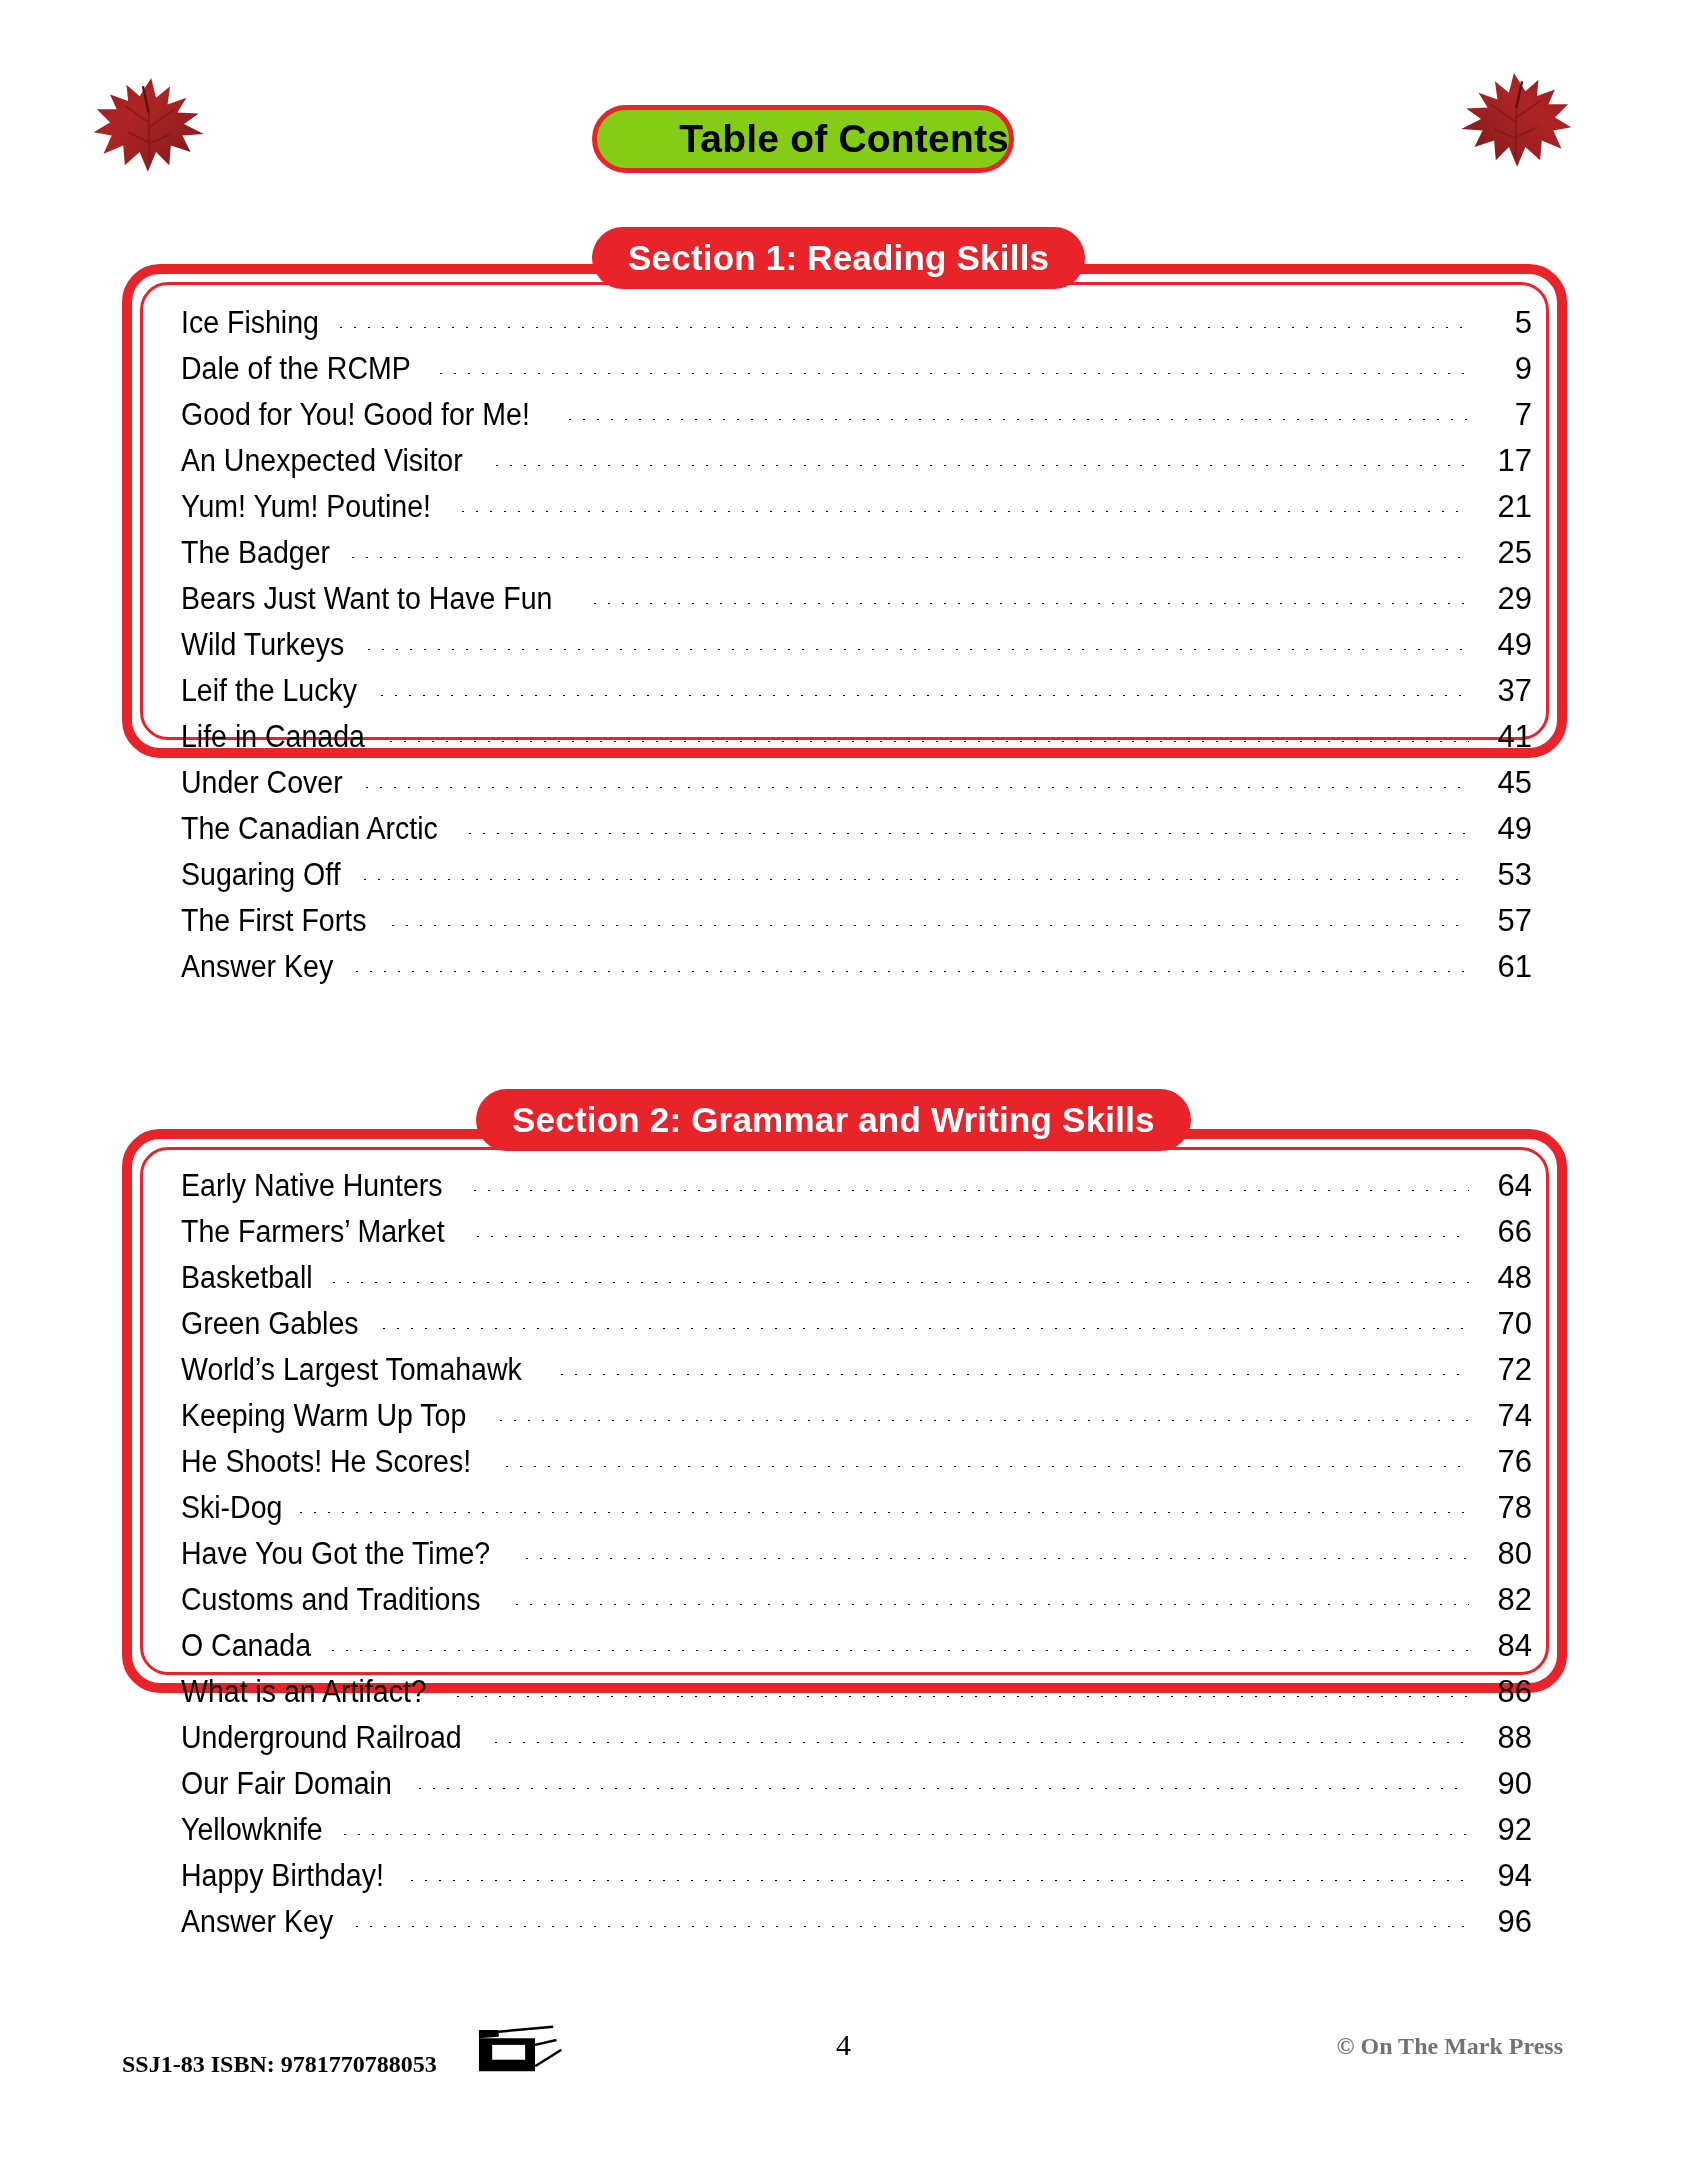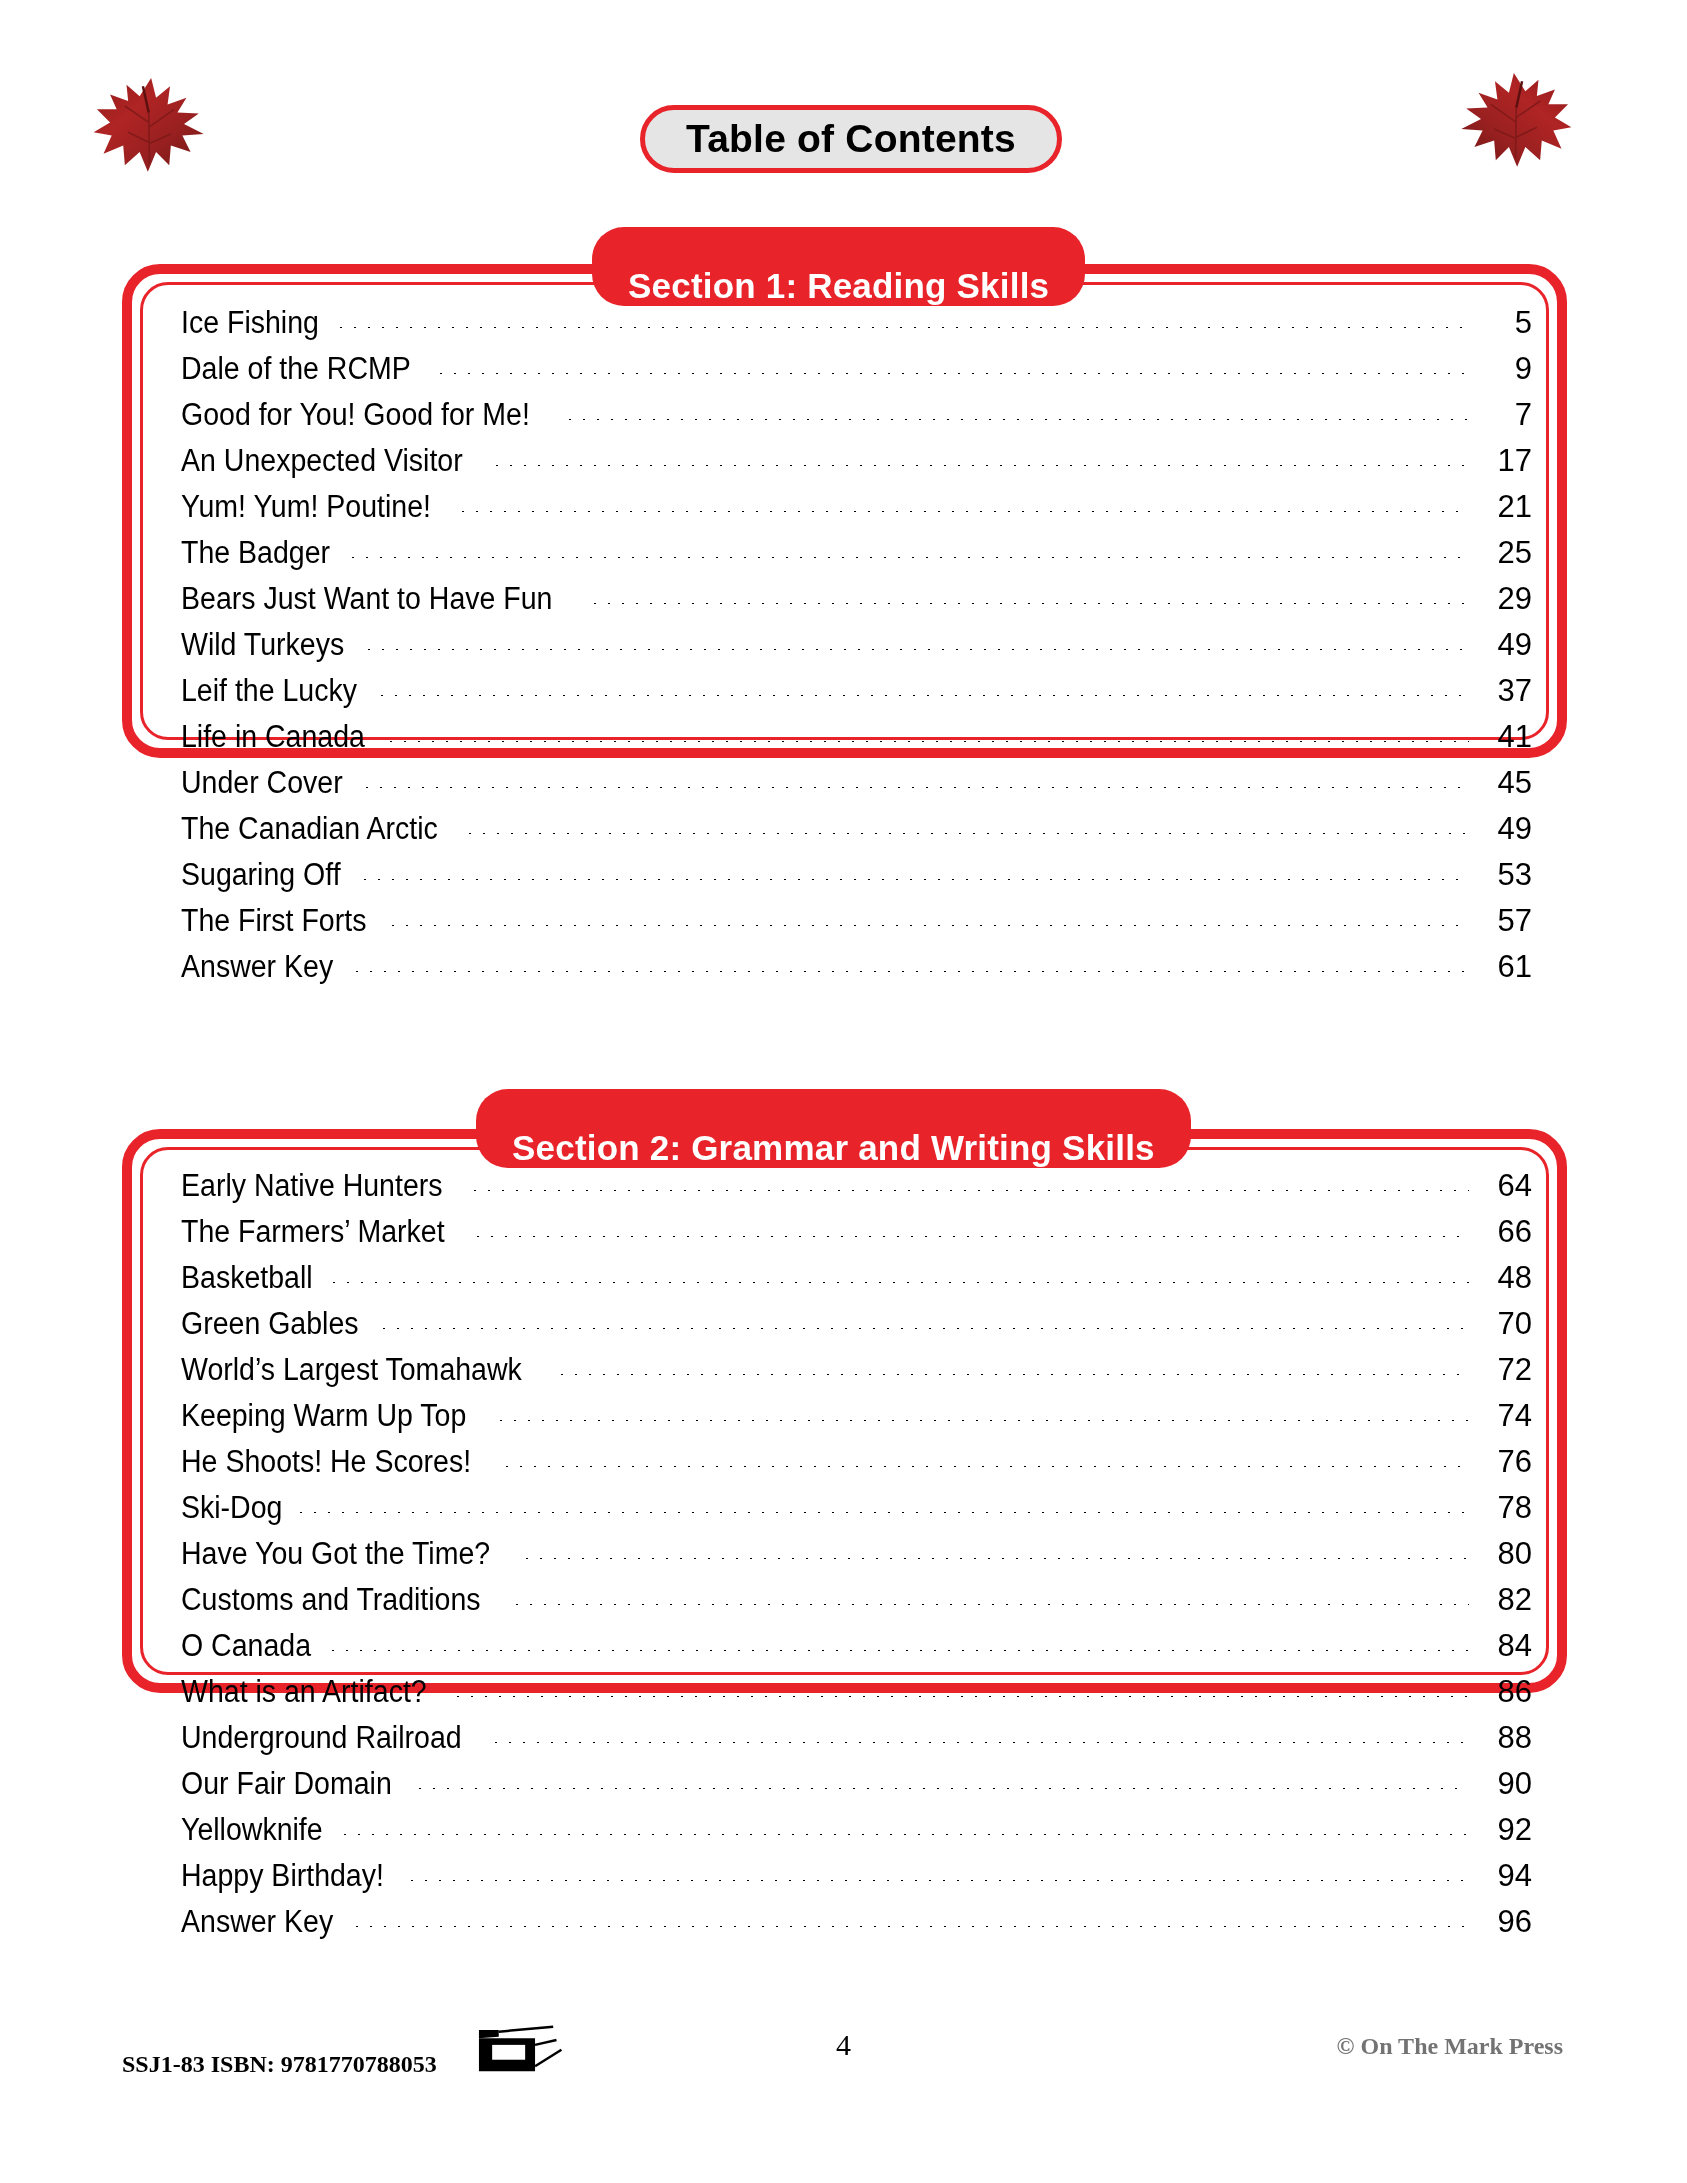--- a/index.html
+++ b/index.html
@@ -22,30 +22,30 @@
     width: 115px;
     height: 103px;
   }
   .leaf svg { width: 100%; height: 100%; display: block; }
   .leaf-left  { left: 92px; top: 73px; }
   .leaf-right { left: 1458px; top: 68px; transform: scaleX(-1); }
 
   
   .title-pill {
     position: absolute;
-    left: 640px;
+    left: 592px;
     top: 105px;
     width: 422px;
     height: 68px;
     border: 5.8px solid #E8232A;
     border-radius: 35px;
-    background: #e5e5e5;
+    background: #84cc16;
     display: flex;
     align-items: center;
-    justify-content: center;
+    justify-content: flex-end;
     box-sizing: border-box;
   }
   .title-pill span {
     font-size: 39px;
     font-weight: bold;
     color: #000000;
     letter-spacing: 0.2px;
     white-space: nowrap;
   }
 
@@ -68,25 +68,25 @@
     border: 3.3px solid #E8232A;
     border-radius: 28px;
     pointer-events: none;
   }
   .section-box-1 { top: 264px; height: 494px; }
   .section-box-2 { top: 1129px; height: 564px; }
 
   
   .section-pill {
     position: absolute;
-    height: 79px;
+    height: 62px;
     background: #E8232A;
     border-radius: 32px;
     display: flex;
-    align-items: flex-end;
+    align-items: center;
     justify-content: center;
     padding: 0 36px;
     box-sizing: border-box;
     z-index: 5;
   }
   .section-pill span {
     font-size: 35px;
     font-weight: bold;
     color: #ffffff;
     white-space: nowrap;

